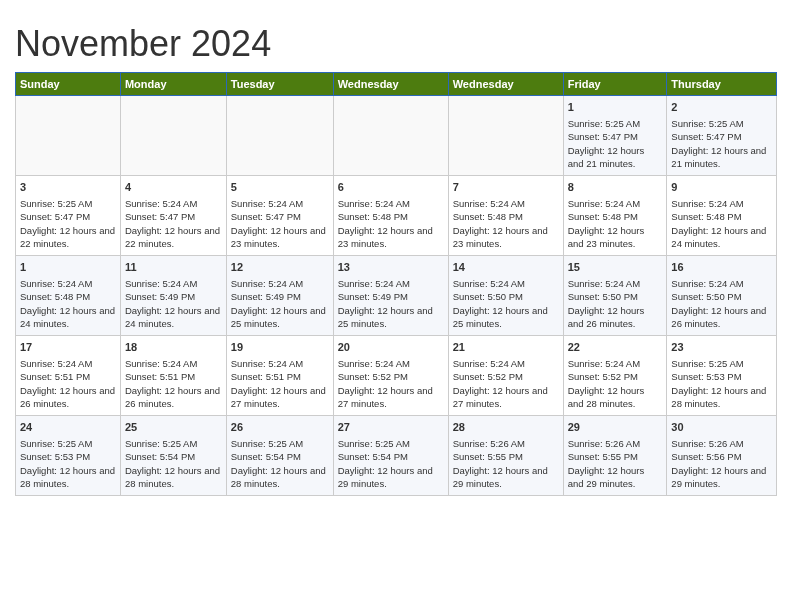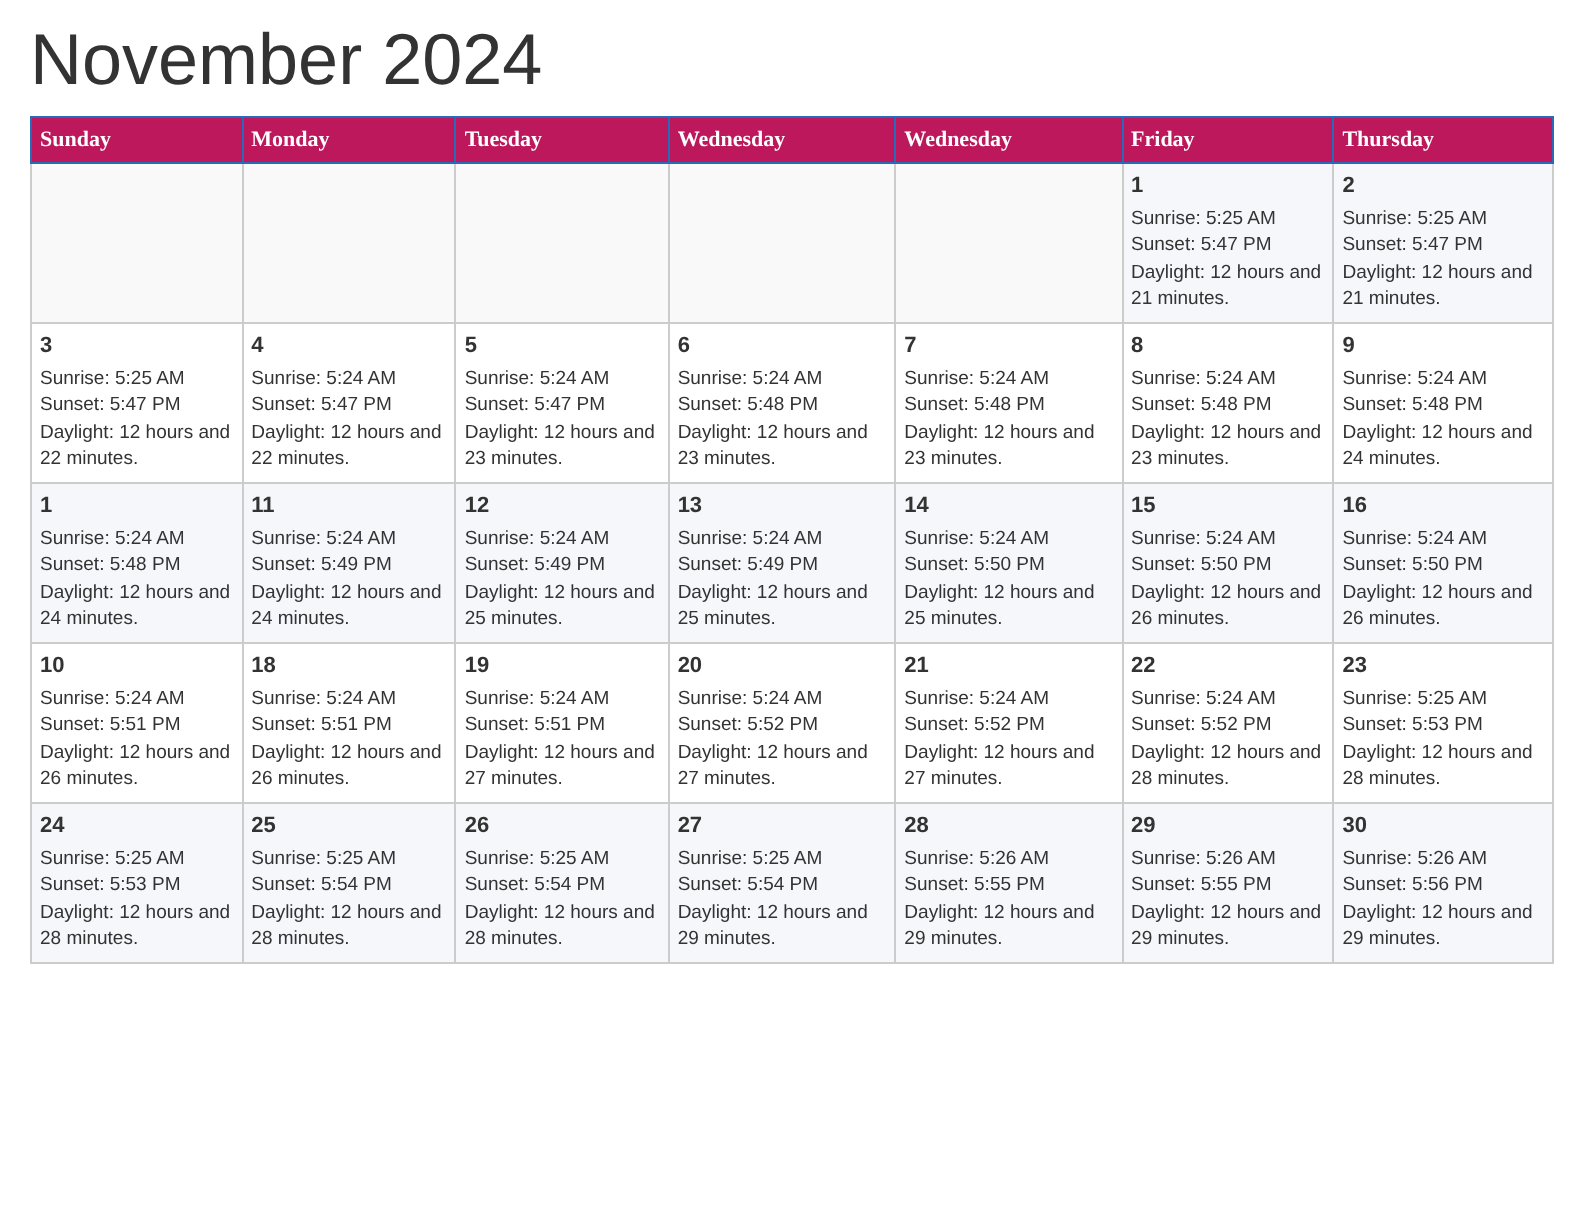--- a/index.html
+++ b/index.html
@@ -31,45 +31,45 @@
       color: #4a90d9;
     }
     .logo-icon {
       width: 24px;
       height: 24px;
       margin-left: 2px;
       margin-top: -2px;
     }
     .title-section {
       text-align: right;
+      margin-top: 14px;
     }
     .month-title {
       font-size: 36px;
       font-weight: normal;
       color: #333;
       line-height: 1.1;
     }
     .subtitle {
       font-size: 14px;
       color: #555;
     }
     table {
       width: 100%;
       border-collapse: collapse;
       font-size: 10px;
     }
     thead th {
-      background-color: #be185d;
+      background-color: #4d7c0f;
       color: #fff;
       padding: 5px 4px;
       text-align: left;
       font-size: 11px;
       font-weight: bold;
       border: 1px solid #2a68b9;
-      font-family: Liberation Serif, serif;
     }
     tbody tr {
       vertical-align: top;
     }
     tbody td {
       border: 1px solid #ccc;
       padding: 4px 4px;
       min-height: 70px;
       height: 80px;
       background: #fff;
@@ -220,21 +220,21 @@
         </td>
         <td>
           <span class="day-num">16</span>
           <div>Sunrise: 5:24 AM</div>
           <div>Sunset: 5:50 PM</div>
           <div>Daylight: 12 hours and 26 minutes.</div>
         </td>
       </tr>
       <tr>
         <td>
-          <span class="day-num">10</span>
+          <span class="day-num">17</span>
           <div>Sunrise: 5:24 AM</div>
           <div>Sunset: 5:51 PM</div>
           <div>Daylight: 12 hours and 26 minutes.</div>
         </td>
         <td>
           <span class="day-num">18</span>
           <div>Sunrise: 5:24 AM</div>
           <div>Sunset: 5:51 PM</div>
           <div>Daylight: 12 hours and 26 minutes.</div>
         </td>

